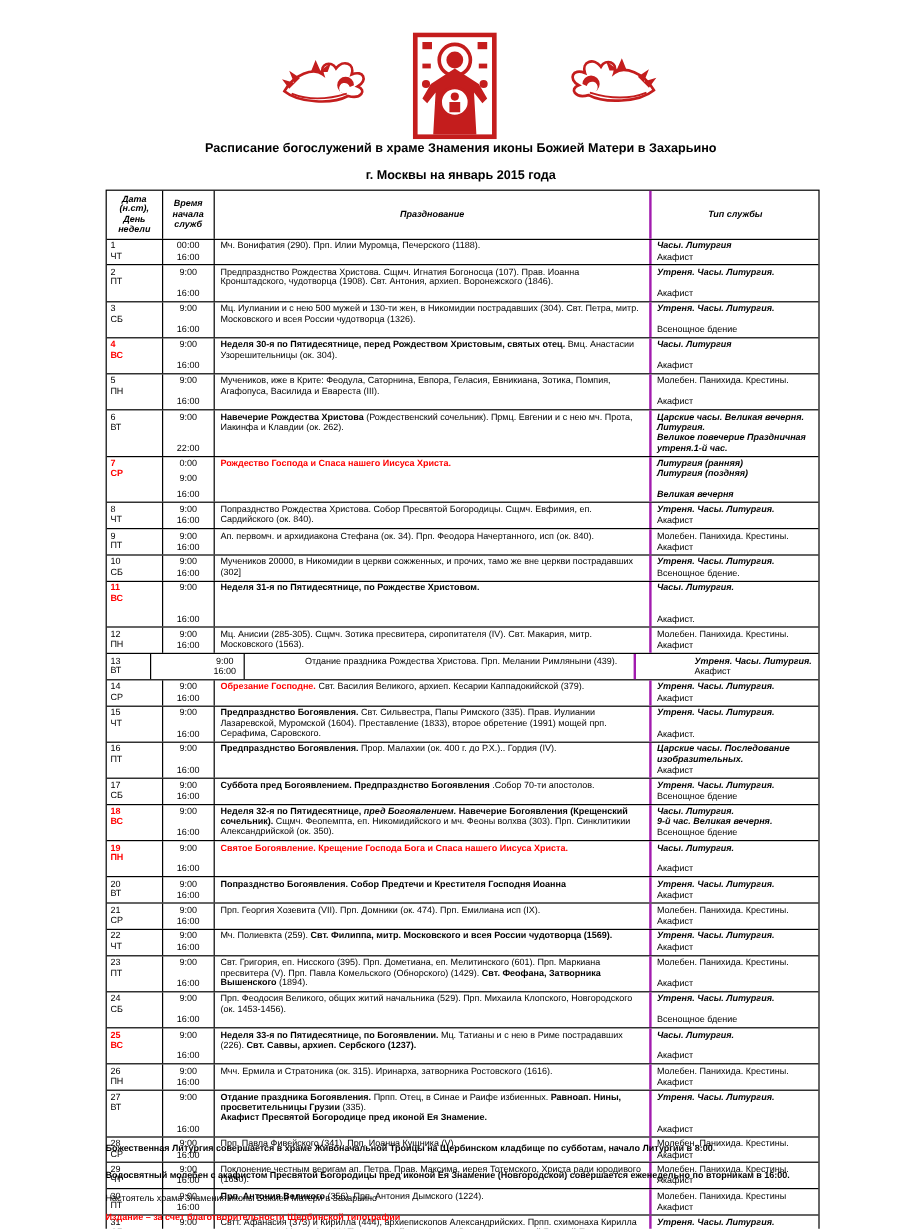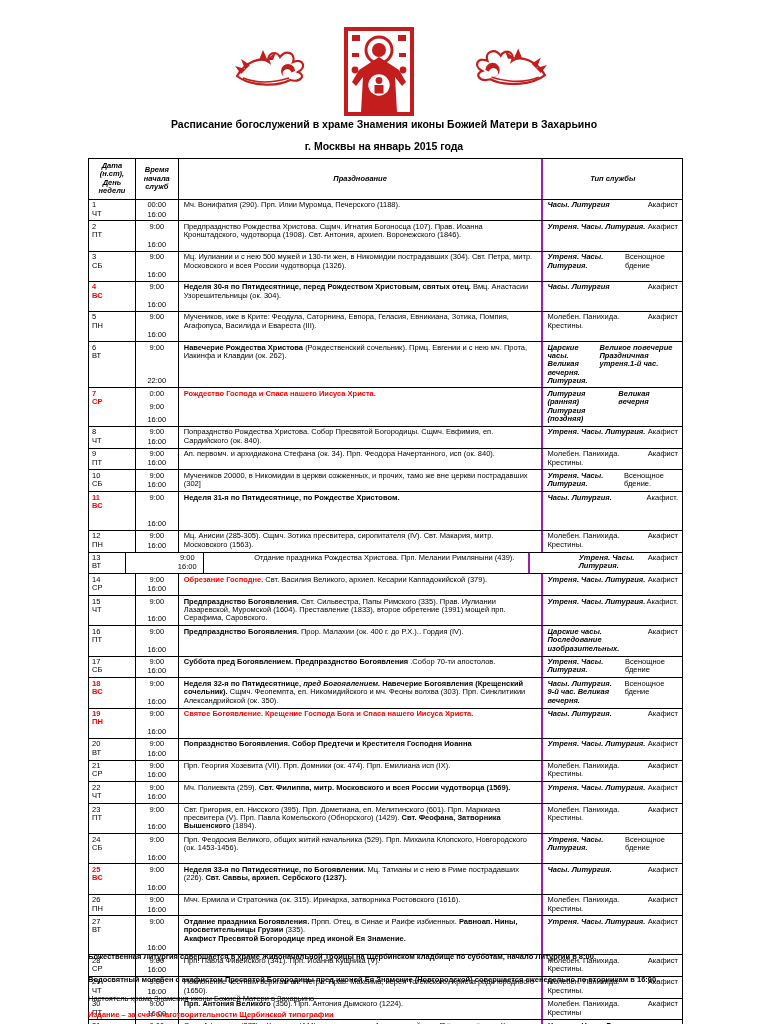--- a/index.html
+++ b/index.html
@@ -22,21 +22,21 @@
   .cell{box-sizing:border-box;}
   .col1{width:47px;border-right:1px solid #000;}
   .col2{width:43px;border-right:1px solid #000;}
   .col3{width:366px;border-right:2px solid #a21caf;}
   .col4{width:139px;}
   .t-head .cell{display:flex;flex-direction:column;justify-content:center;align-items:center;text-align:center;padding:3px 2px;min-height:34px;}
   .c-date{padding:1.5px 3px;}
   .c-date .red{color:#ff0000;font-weight:bold;}
   .c-time{display:flex;flex-direction:column;justify-content:space-between;align-items:center;padding:1.5px 0;}
   .c-cel{padding:1.5px 5px;}
-  .c-type{display:flex;flex-direction:row;justify-content:space-between;padding:1.5px 4px;}
+  .c-type{display:flex;flex-direction:column;justify-content:space-between;padding:1.5px 4px;}
   .b{font-weight:bold;}
   .bi{font-weight:bold;font-style:italic;}
   .r{font-weight:bold;color:#ff0000;}
   
   .f1{top:952px;left:88px;width:600px;font-size:7.5px;font-weight:bold;}
   .f2{top:975px;left:88px;width:600px;font-size:7.5px;font-weight:bold;}
   .f3{top:994px;left:88px;width:600px;font-size:7.5px;}
   .f3 .priest{position:absolute;left:342px;top:0;margin-top:28px;}
   .f4{top:1010px;left:88px;width:600px;font-size:7.5px;font-weight:bold;color:#ff0000;}
 </style>

